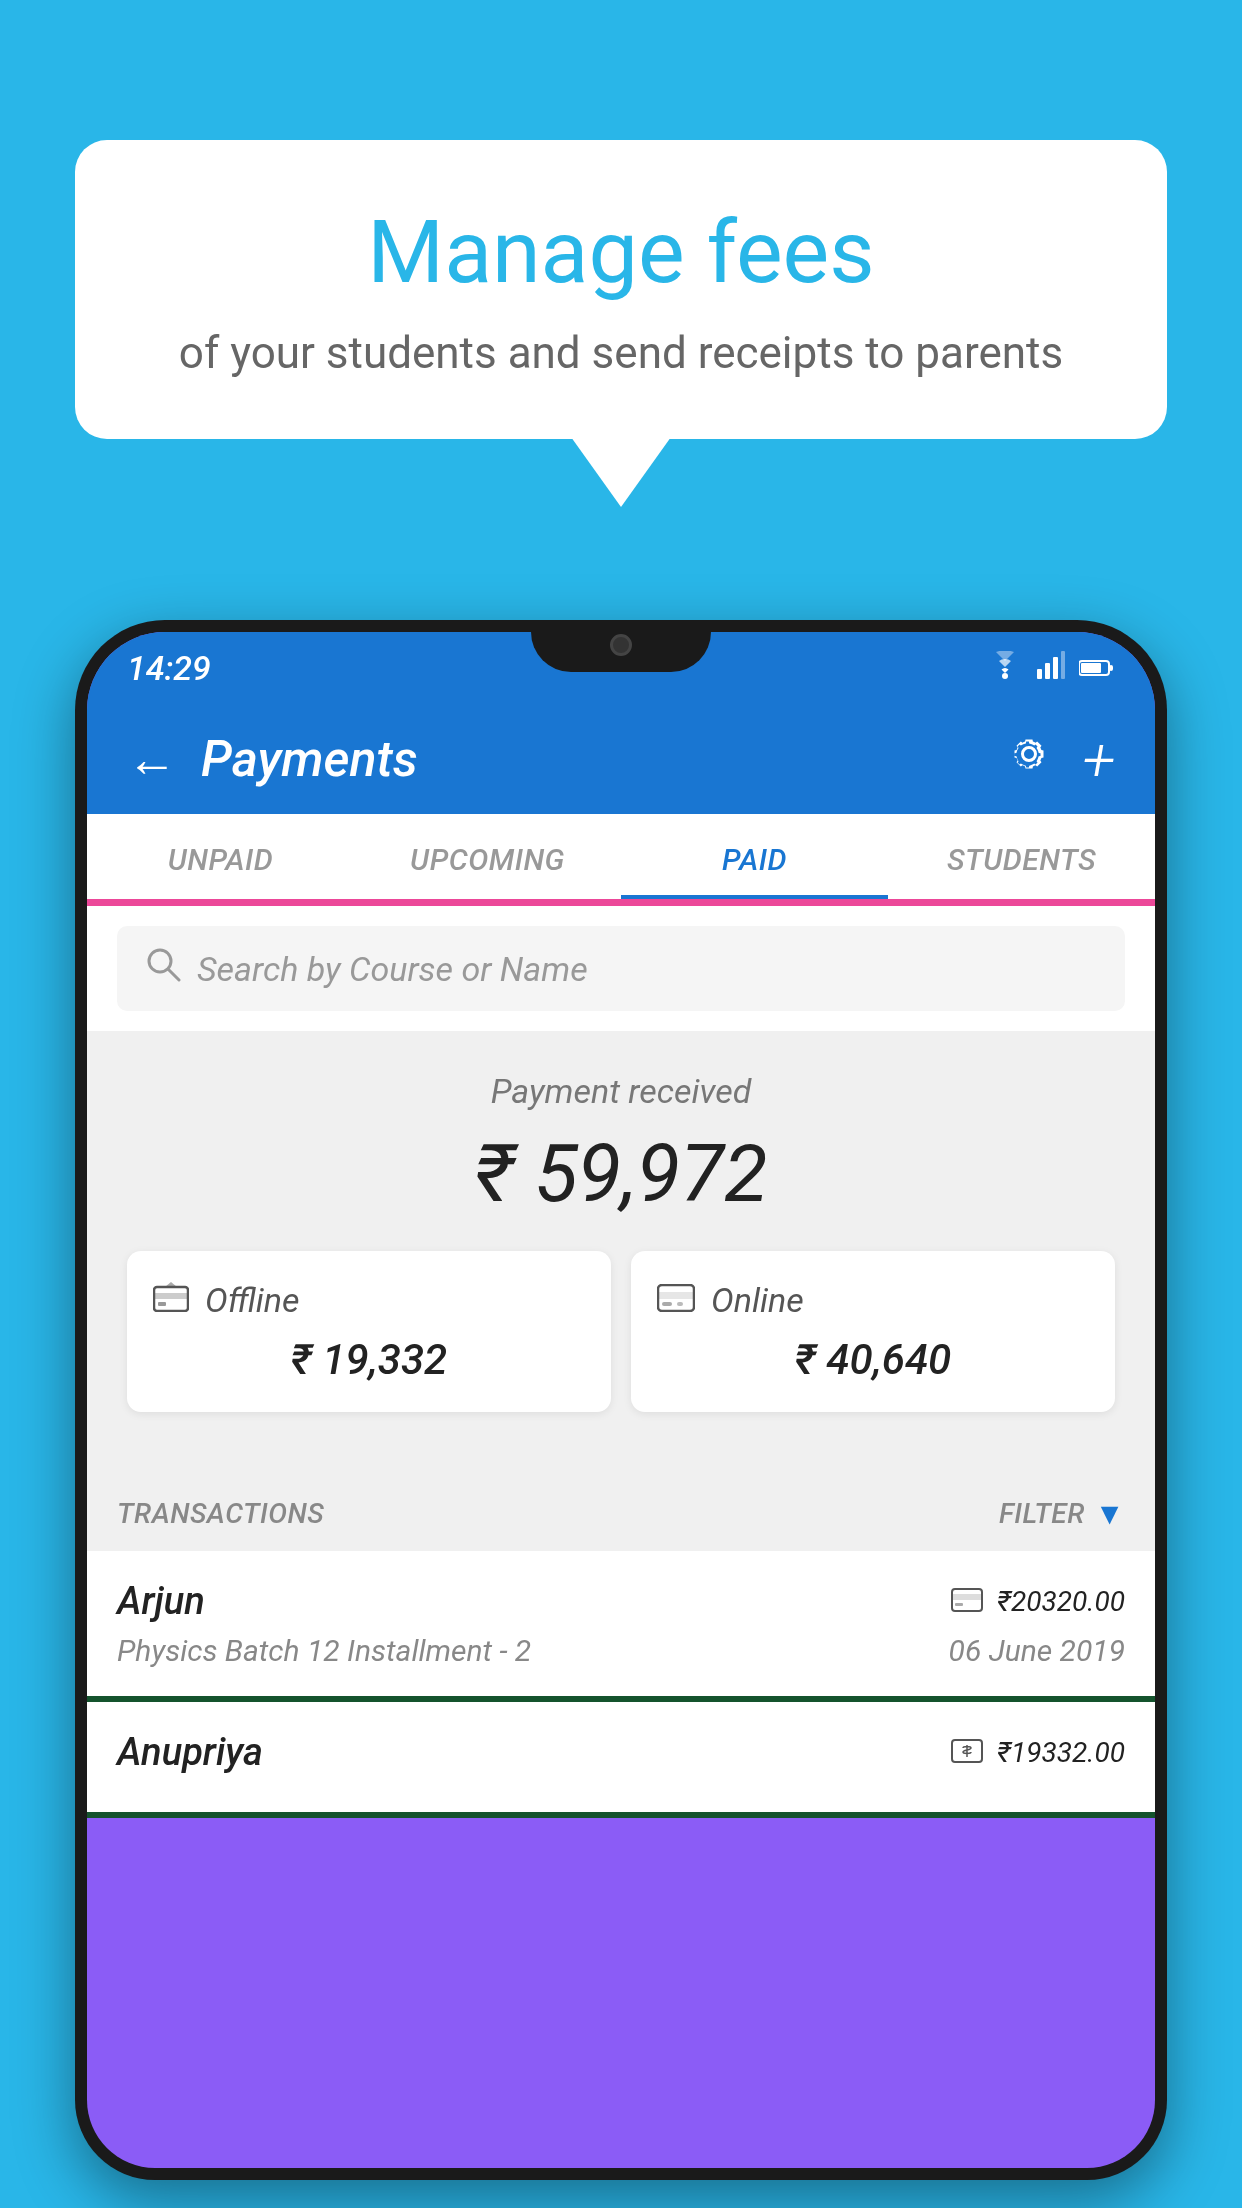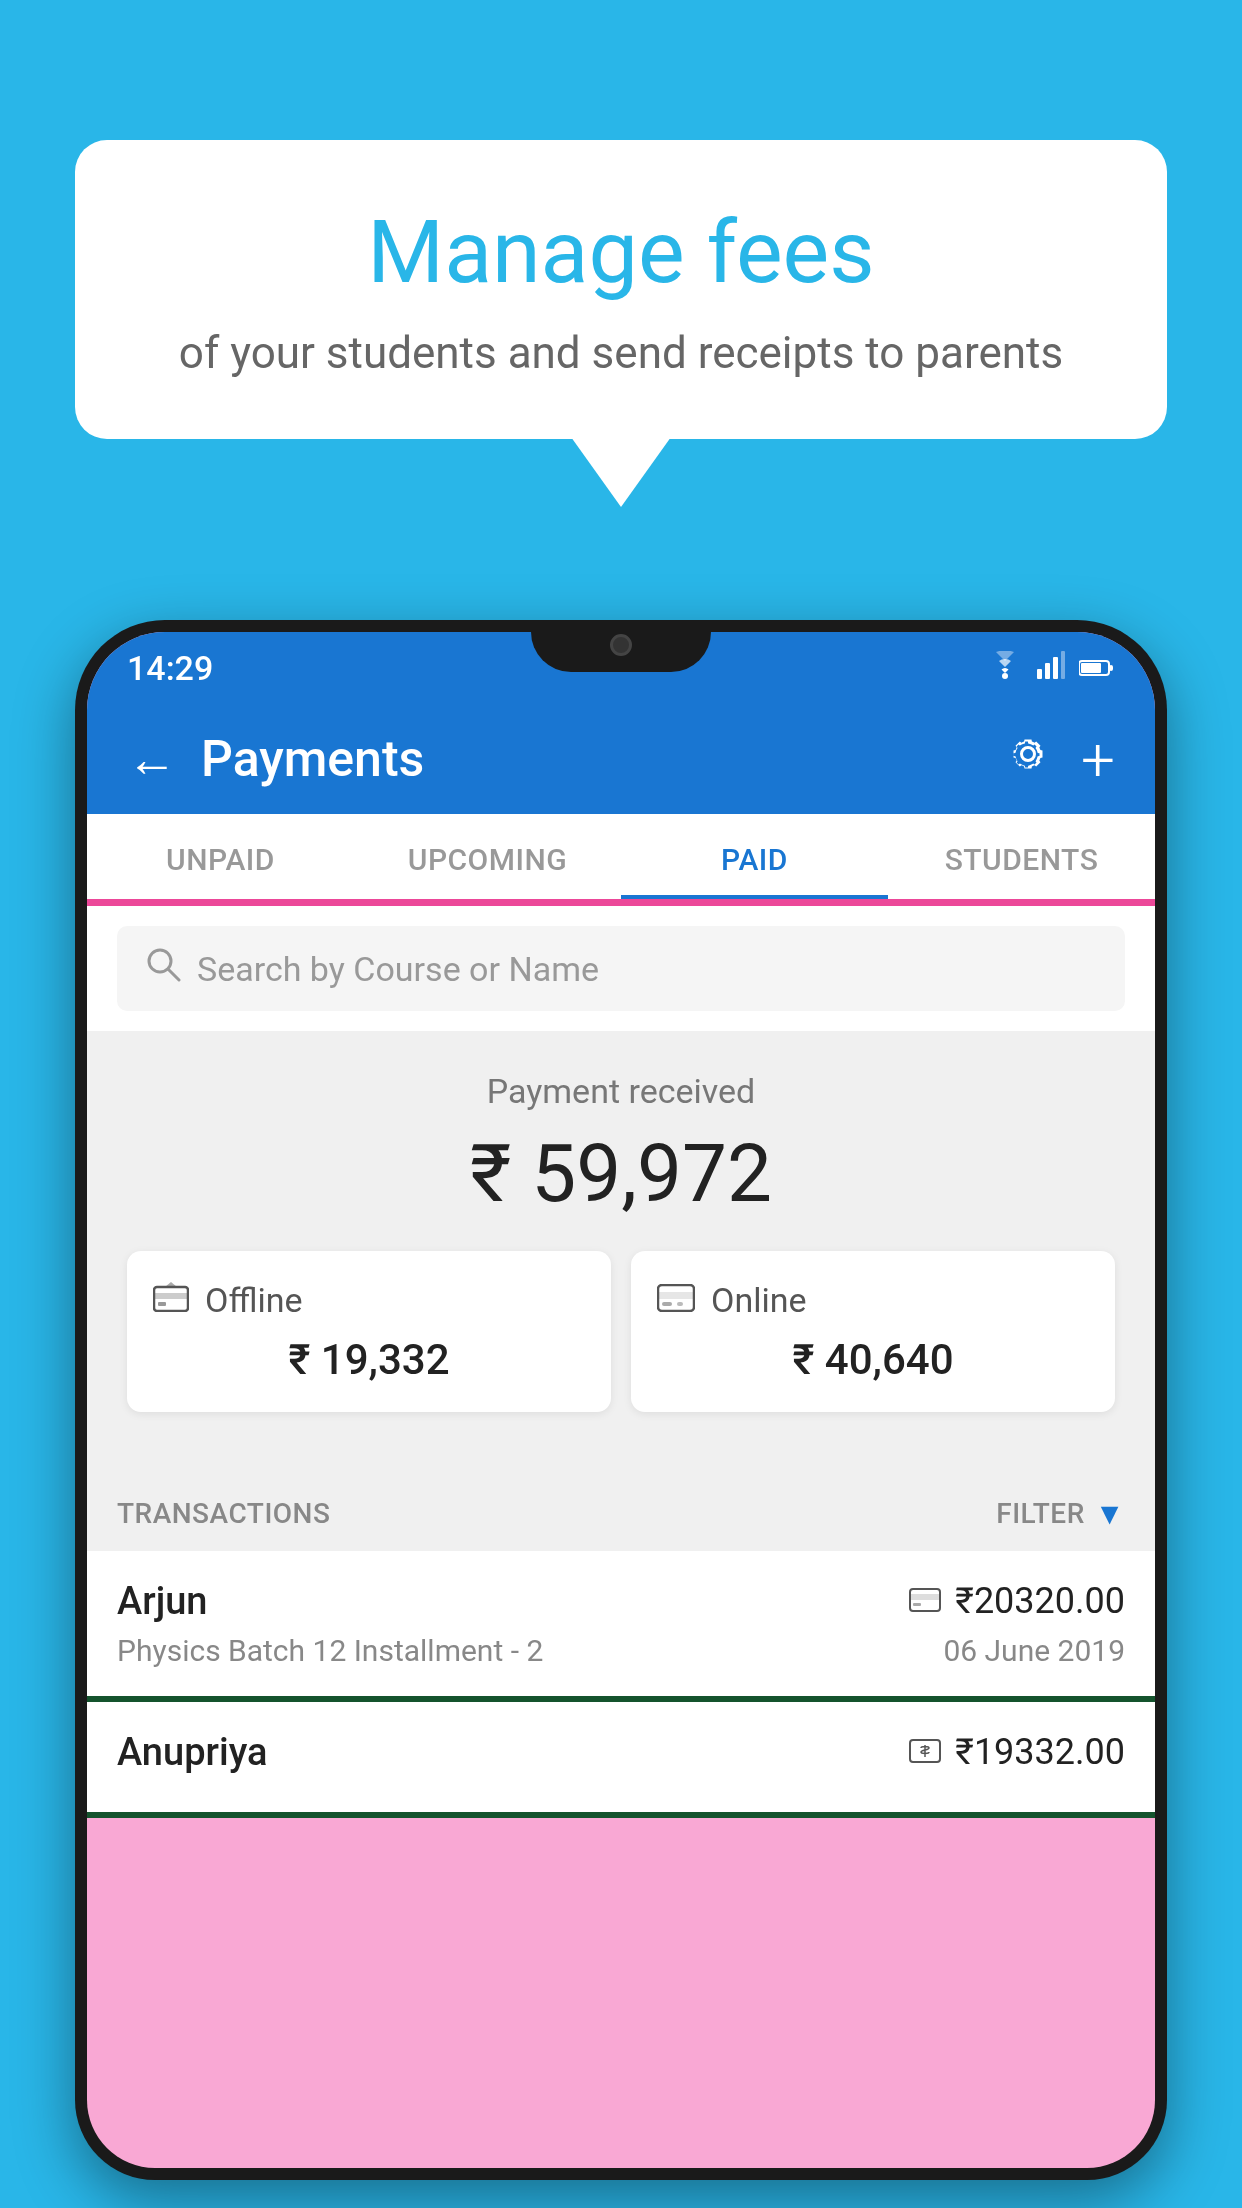--- a/index.html
+++ b/index.html
@@ -90,23 +90,24 @@
       border: 3px solid #444;
     }
 
     
     .phone-screen {
       position: absolute;
       top: 12px;
       left: 12px;
       right: 12px;
       bottom: 12px;
-      background: #f9a8d4;
+      background: #8b5cf6;
       border-radius: 78px 78px 68px 68px;
       overflow: hidden;
+      font-style: italic;
     }
 
     
     .status-bar {
       background: #1976D2;
       height: 72px;
       display: flex;
       align-items: center;
       justify-content: space-between;
       padding: 0 40px;
@@ -308,21 +309,21 @@
     .transaction-amount-row {
       display: flex;
       align-items: center;
       gap: 14px;
     }
     .payment-type-icon {
       font-size: 30px;
       color: #555;
     }
     .transaction-amount {
-      font-size: 36px;
+      font-size: 28px;
       color: #222;
     }
     .transaction-course {
       font-size: 30px;
       color: #888;
     }
     .transaction-date {
       font-size: 30px;
       color: #888;
       text-align: right;

